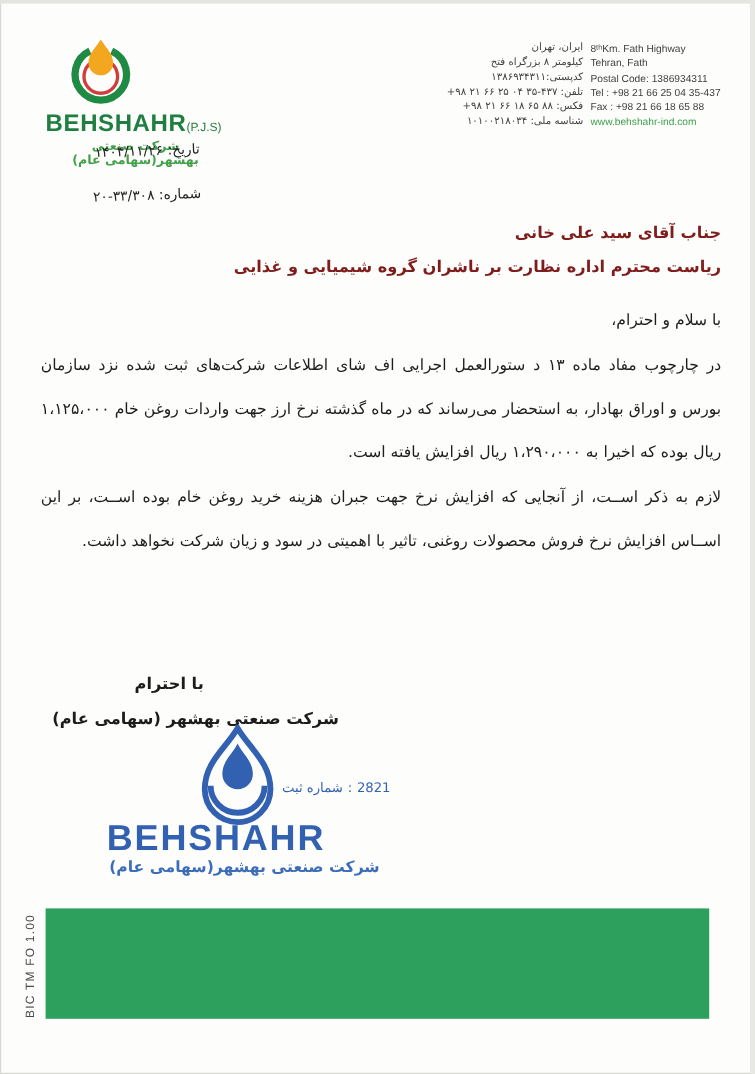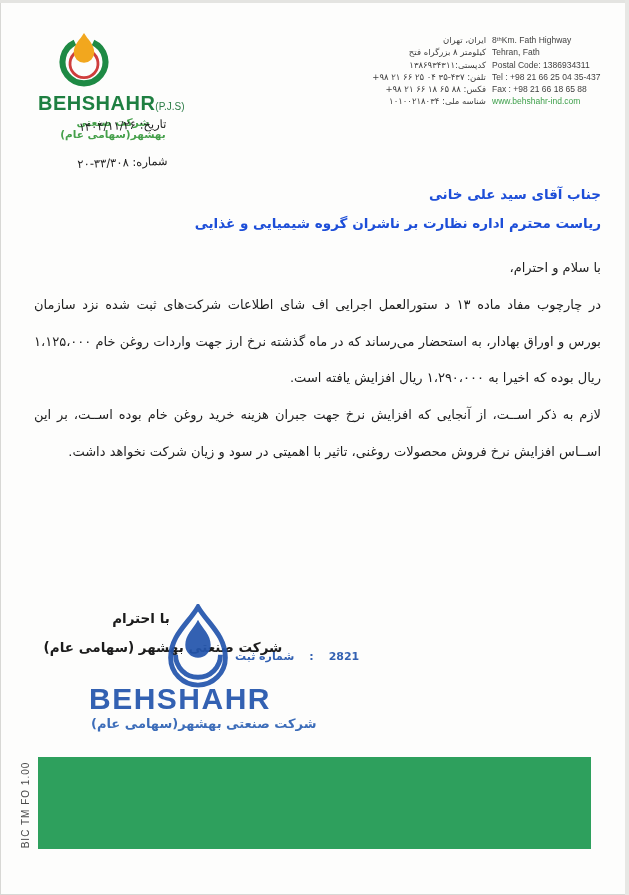--- a/index.html
+++ b/index.html
@@ -35,42 +35,42 @@
   
   .meta{
     position:absolute;left:42px;top:108px;width:125px;
     direction:rtl;font-size:11.5px;line-height:37px;color:#222;
     transform:rotate(-2deg);white-space:nowrap;
   }
 
   
   .recipient{
     position:absolute;right:28px;top:180px;direction:rtl;text-align:right;
-    font-size:13.5px;font-weight:bold;line-height:28.5px;color:#1d4ed8;white-space:nowrap;
+    font-size:13.5px;font-weight:bold;line-height:28.5px;color:#7f1d1d;white-space:nowrap;
   }
 
   
   .body-text{
     position:absolute;left:34px;right:28px;top:250px;
     direction:rtl;font-size:13px;line-height:36.8px;color:#1d1d1d;
     text-align:justify;text-align-last:right;
   }
   .body-text p{margin:0;}
 
   
   .signature{position:absolute;left:38px;top:556px;width:250px;direction:rtl;
     font-size:13.5px;font-weight:bold;line-height:29px;color:#1c1c1c;}
-  .sig-closing{text-align:center;transform:translateX(-22px);margin-top:48px;}
+  .sig-closing{text-align:center;transform:translateX(-22px);}
   .sig-company{text-align:center;white-space:nowrap;}
 
   
   .stamp{position:absolute;left:85px;top:602px;width:250px;height:140px;color:#2456ad;opacity:.93;}
   .stamp-drop{position:absolute;left:68px;top:2px;}
-  .stamp-reg{position:absolute;left:150px;top:48px;direction:ltr;display:flex;gap:15px;
-    font-size:11px;font-weight:bold;white-space:nowrap;color:#2456ad;}
+  .stamp-reg{position:absolute;left:150px;top:48px;direction:ltr;display:flex;gap:4px;
+    font-size:11px;font-weight:normal;white-space:nowrap;color:#2456ad;}
   .stamp-brand{position:absolute;left:4px;top:80px;font-family:"Liberation Sans",sans-serif;
     font-size:30px;font-weight:bold;letter-spacing:1.5px;color:#2456ad;white-space:nowrap;}
   .stamp-company{position:absolute;left:6px;top:114px;direction:rtl;font-size:13px;font-weight:bold;
     color:#2f63b5;white-space:nowrap;}
 
   
   .green-bar{position:absolute;left:38px;top:757px;width:553px;height:92px;background:#2ea05d;}
   .form-code{
     position:absolute;left:-32px;top:797px;width:120px;height:16px;
     transform:rotate(-90deg);

